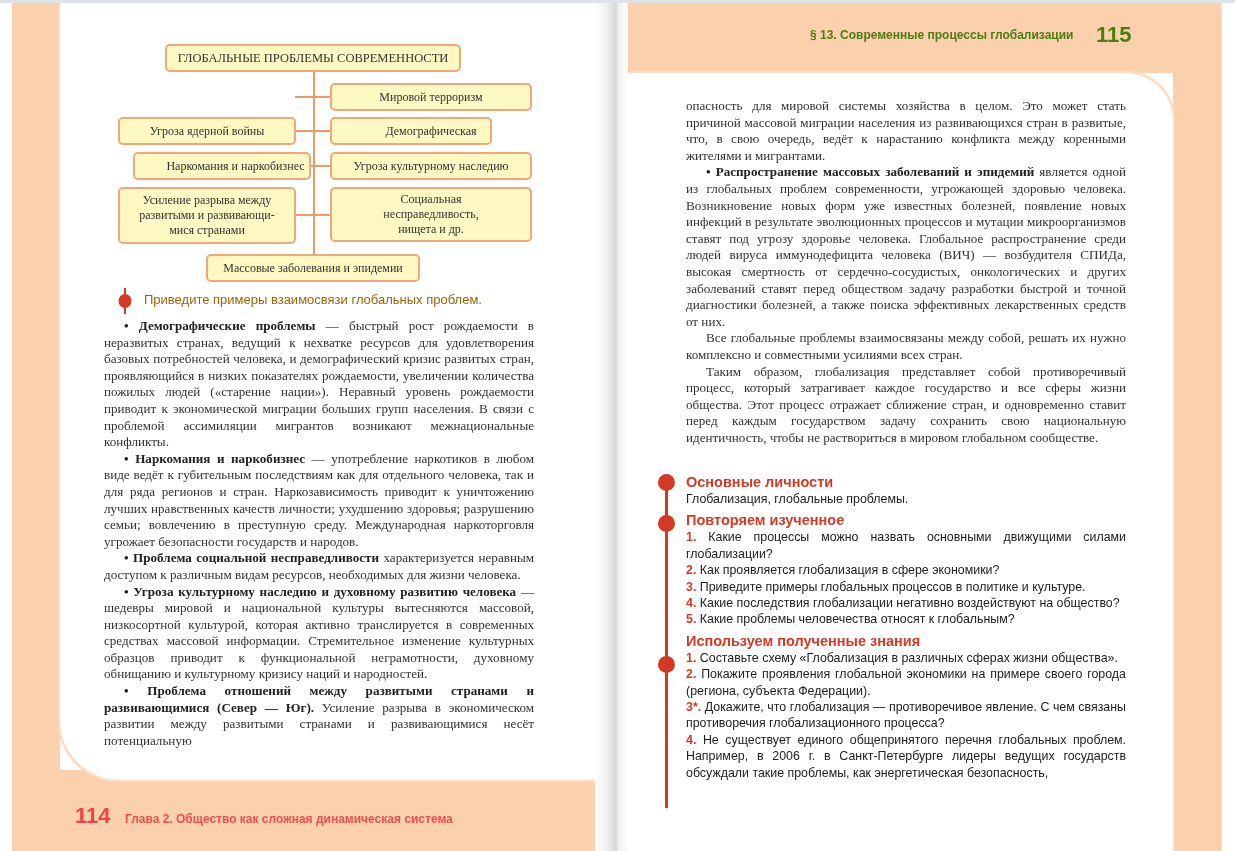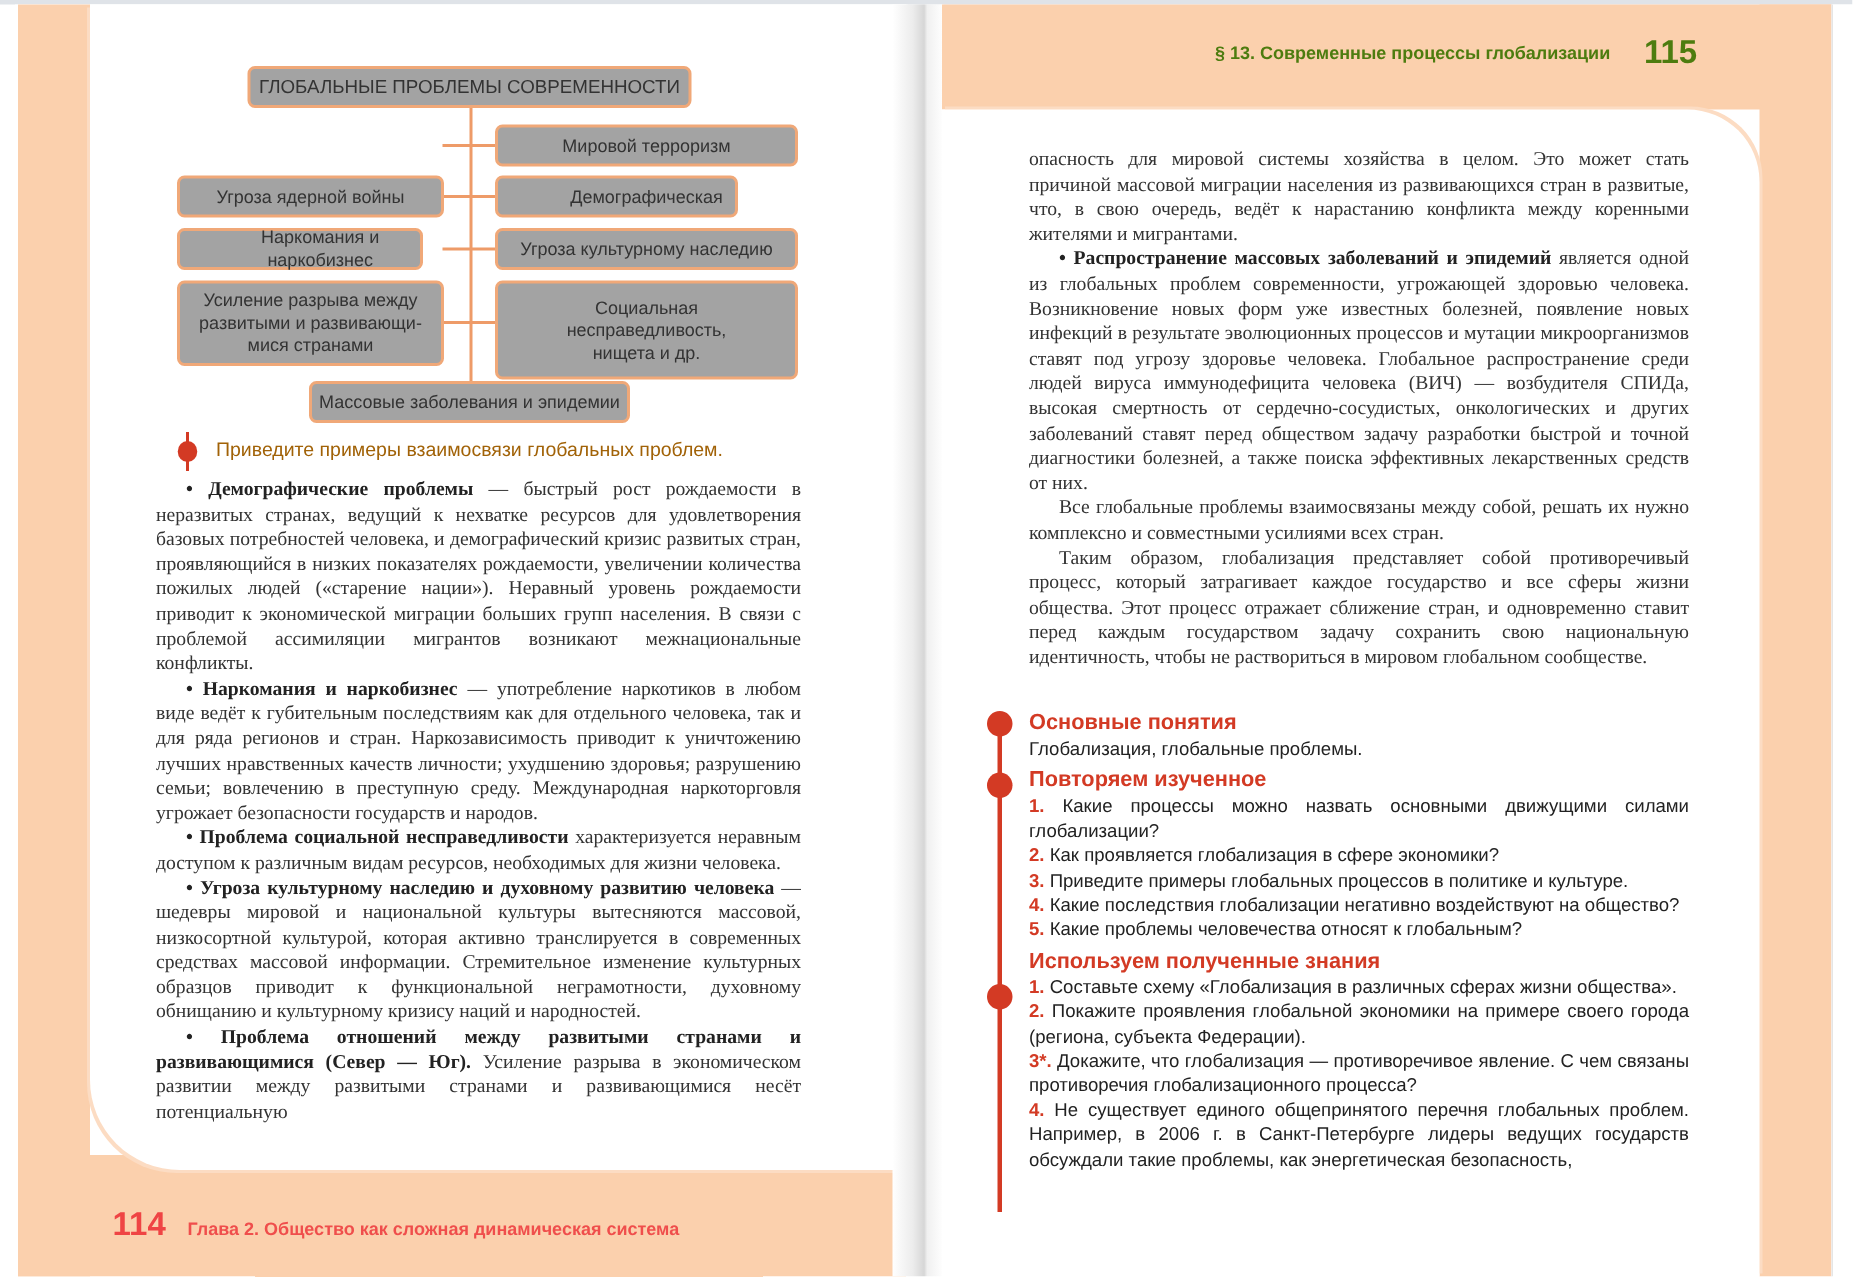--- a/index.html
+++ b/index.html
@@ -18,21 +18,21 @@
   .right-header { position:absolute; left:628px; top:3px; width:593px; height:70px; background:#fbd0ad; }
   .right-side-strip { position:absolute; left:1173px; top:3px; width:48px; height:848px; background:#fbd0ad; }
   .right-white-card { position:absolute; left:628px; top:73px; width:545px; height:778px; background:#fff; border-top-right-radius:48px; box-shadow: 2px -2px 0 #fcdcc3; }
   .header-text { position:absolute; left:810px; top:22px; color:#4d7c0f; font-family:"Liberation Sans", sans-serif; font-weight:bold; }
   .header-text .sec { font-size:12px; margin-right:18px; vertical-align:middle; }
   .header-text .pnum { font-size:22px; vertical-align:middle; }
   .right-edge { position:absolute; left:1221px; top:3px; width:14px; height:848px; background:#ffffff; border-left:1px solid #e5e5e5; }
 
   
   .diagram { position:absolute; left:115px; top:44px; width:420px; height:240px; font-family:"Liberation Sans", sans-serif; font-size:12px; color:#333; }
-  .dbox { position:absolute; background:#a3a3a3; border:2px solid #f0a878; border-radius:5px; display:flex; align-items:center; justify-content:center; text-align:center; line-height:15px; box-sizing:border-box; }
+  .dbox { position:absolute; background:#fef9c3; border:2px solid #f0a878; border-radius:5px; display:flex; align-items:center; justify-content:center; text-align:center; line-height:15px; box-sizing:border-box;font-family:Liberation Serif, serif; }
   .vline { position:absolute; left:198px; top:27px; width:2px; height:186px; background:#ee9b68; }
   .hline { position:absolute; height:2px; background:#ee9b68; left:180px; width:36px; }
 
   .question { position:absolute; left:115px; top:290px; font-family:"Liberation Sans", sans-serif; font-size:13px; color:#a16207; }
   .pin { position:absolute; left:118px; top:288px; width:14px; height:26px; }
 
   .text { position:absolute; font-size:13.1px; line-height:16.6px; color:#333; text-align:justify; }
   .text p { margin:0; text-indent:20px; }
   .text b { color:#222; }
   .left-text { left:104px; top:318px; width:430px; }
@@ -62,26 +62,26 @@
 </div>
 
 <div class="diagram">
   <div class="vline"></div>
   <div class="hline" style="top:52px"></div>
   <div class="hline" style="top:86px"></div>
   <div class="hline" style="top:121px"></div>
   <div class="hline" style="top:170px"></div>
   <div class="dbox" style="left:50px; top:0; width:296px; height:28px; font-size:12.5px;">ГЛОБАЛЬНЫЕ ПРОБЛЕМЫ СОВРЕМЕННОСТИ</div>
   <div class="dbox" style="left:3px; top:73px; width:178px; height:28px;">Угроза ядерной войны</div>
-  <div class="dbox" style="left:3px; top:108px; width:164px; height:28px;padding-left:27px;">Наркомания и наркобизнес</div>
+  <div class="dbox" style="left:18px; top:108px; width:178px; height:28px;padding-left:27px;">Наркомания и наркобизнес</div>
   <div class="dbox" style="left:3px; top:143px; width:178px; height:57px; padding:0 12px;">Усиление разрыва между развитыми и развивающи-мися странами</div>
   <div class="dbox" style="left:215px; top:39px; width:202px; height:28px;">Мировой терроризм</div>
   <div class="dbox" style="left:215px; top:73px; width:162px; height:28px;padding-left:40px;">Демографическая</div>
   <div class="dbox" style="left:215px; top:108px; width:202px; height:28px;">Угроза культурному наследию</div>
-  <div class="dbox" style="left:215px; top:143px; width:202px; height:66px; padding:4px 40px;">Социальная несправедливость, нищета и др.</div>
+  <div class="dbox" style="left:215px; top:143px; width:202px; height:55px; padding:4px 40px;">Социальная несправедливость, нищета и др.</div>
   <div class="dbox" style="left:91px; top:210px; width:214px; height:28px;">Массовые заболевания и эпидемии</div>
 </div>
 
 <svg class="pin" viewBox="0 0 14 26">
   <rect x="6" y="0" width="2" height="26" fill="#d33a24"></rect>
   <ellipse cx="7" cy="13" rx="6.5" ry="7" fill="#d33a24"></ellipse>
 </svg>
 <div class="question" style="left:144px; top:292px;">Приведите примеры взаимосвязи глобальных проблем.</div>
 
 <div class="text left-text">
@@ -110,21 +110,21 @@
   <p><span>Таким образом, глобализация представляет собой противоречивый процесс, который затрагивает каждое государство и все сферы жизни общества. Этот процесс отражает сближение стран, и одновременно ставит перед каждым государством задачу сохранить свою национальную идентичность, чтобы не раствориться в мировом глобальном сообществе.</span></p>
 </div>
 
 <div class="timeline"></div>
 <div class="dot" style="top:474px"></div>
 <div class="dot" style="top:515px"></div>
 <div class="dot" style="top:656px"></div>
 
 <div class="summary">
   <div class="sec">
-    <h3>Основные понятия</h3>
+    <h3>Основные личности</h3>
     <div>Глобализация, глобальные проблемы.</div>
   </div>
   <div class="sec">
     <h3>Повторяем изученное</h3>
     <ol>
       <li><span class="num">1.</span><span> Какие процессы можно назвать основными движущими силами глобализации?</span></li>
       <li><span class="num">2.</span><span> Как проявляется глобализация в сфере экономики?</span></li>
       <li><span class="num">3.</span><span> Приведите примеры глобальных процессов в политике и культуре.</span></li>
       <li><span class="num">4.</span><span> Какие последствия глобализации негативно воздействуют на общество?</span></li>
       <li><span class="num">5.</span><span> Какие проблемы человечества относят к глобальным?</span></li>

